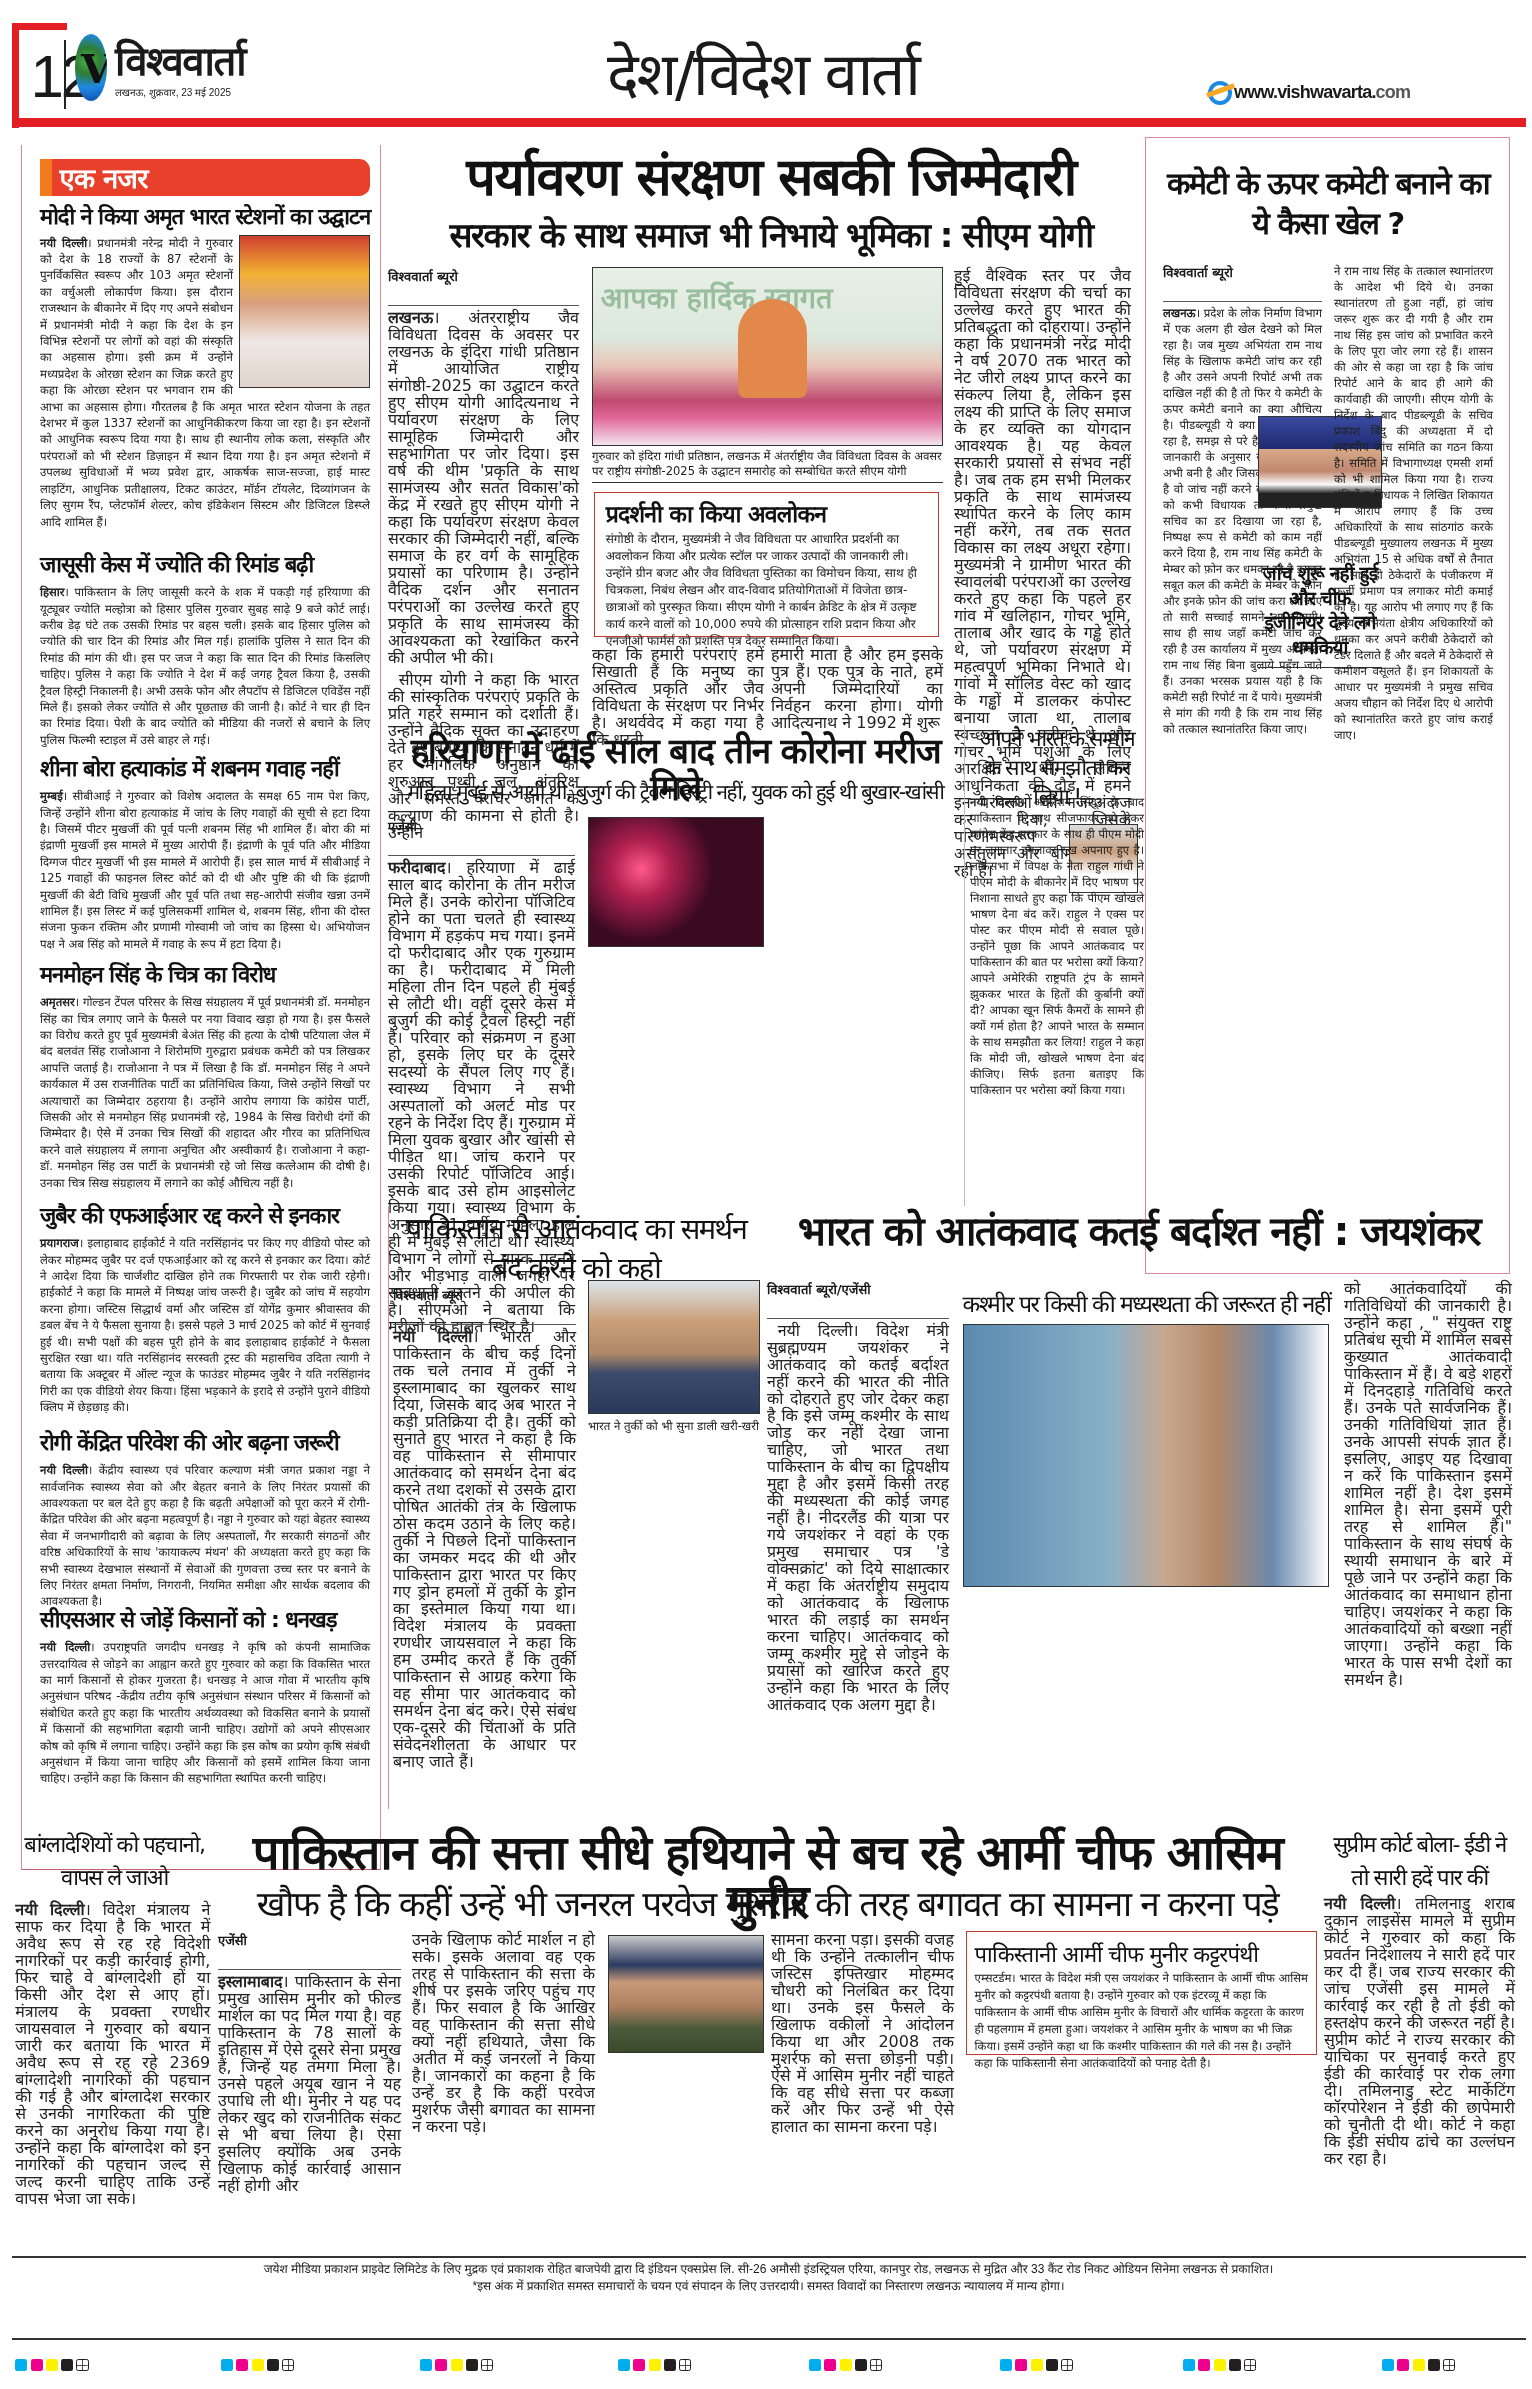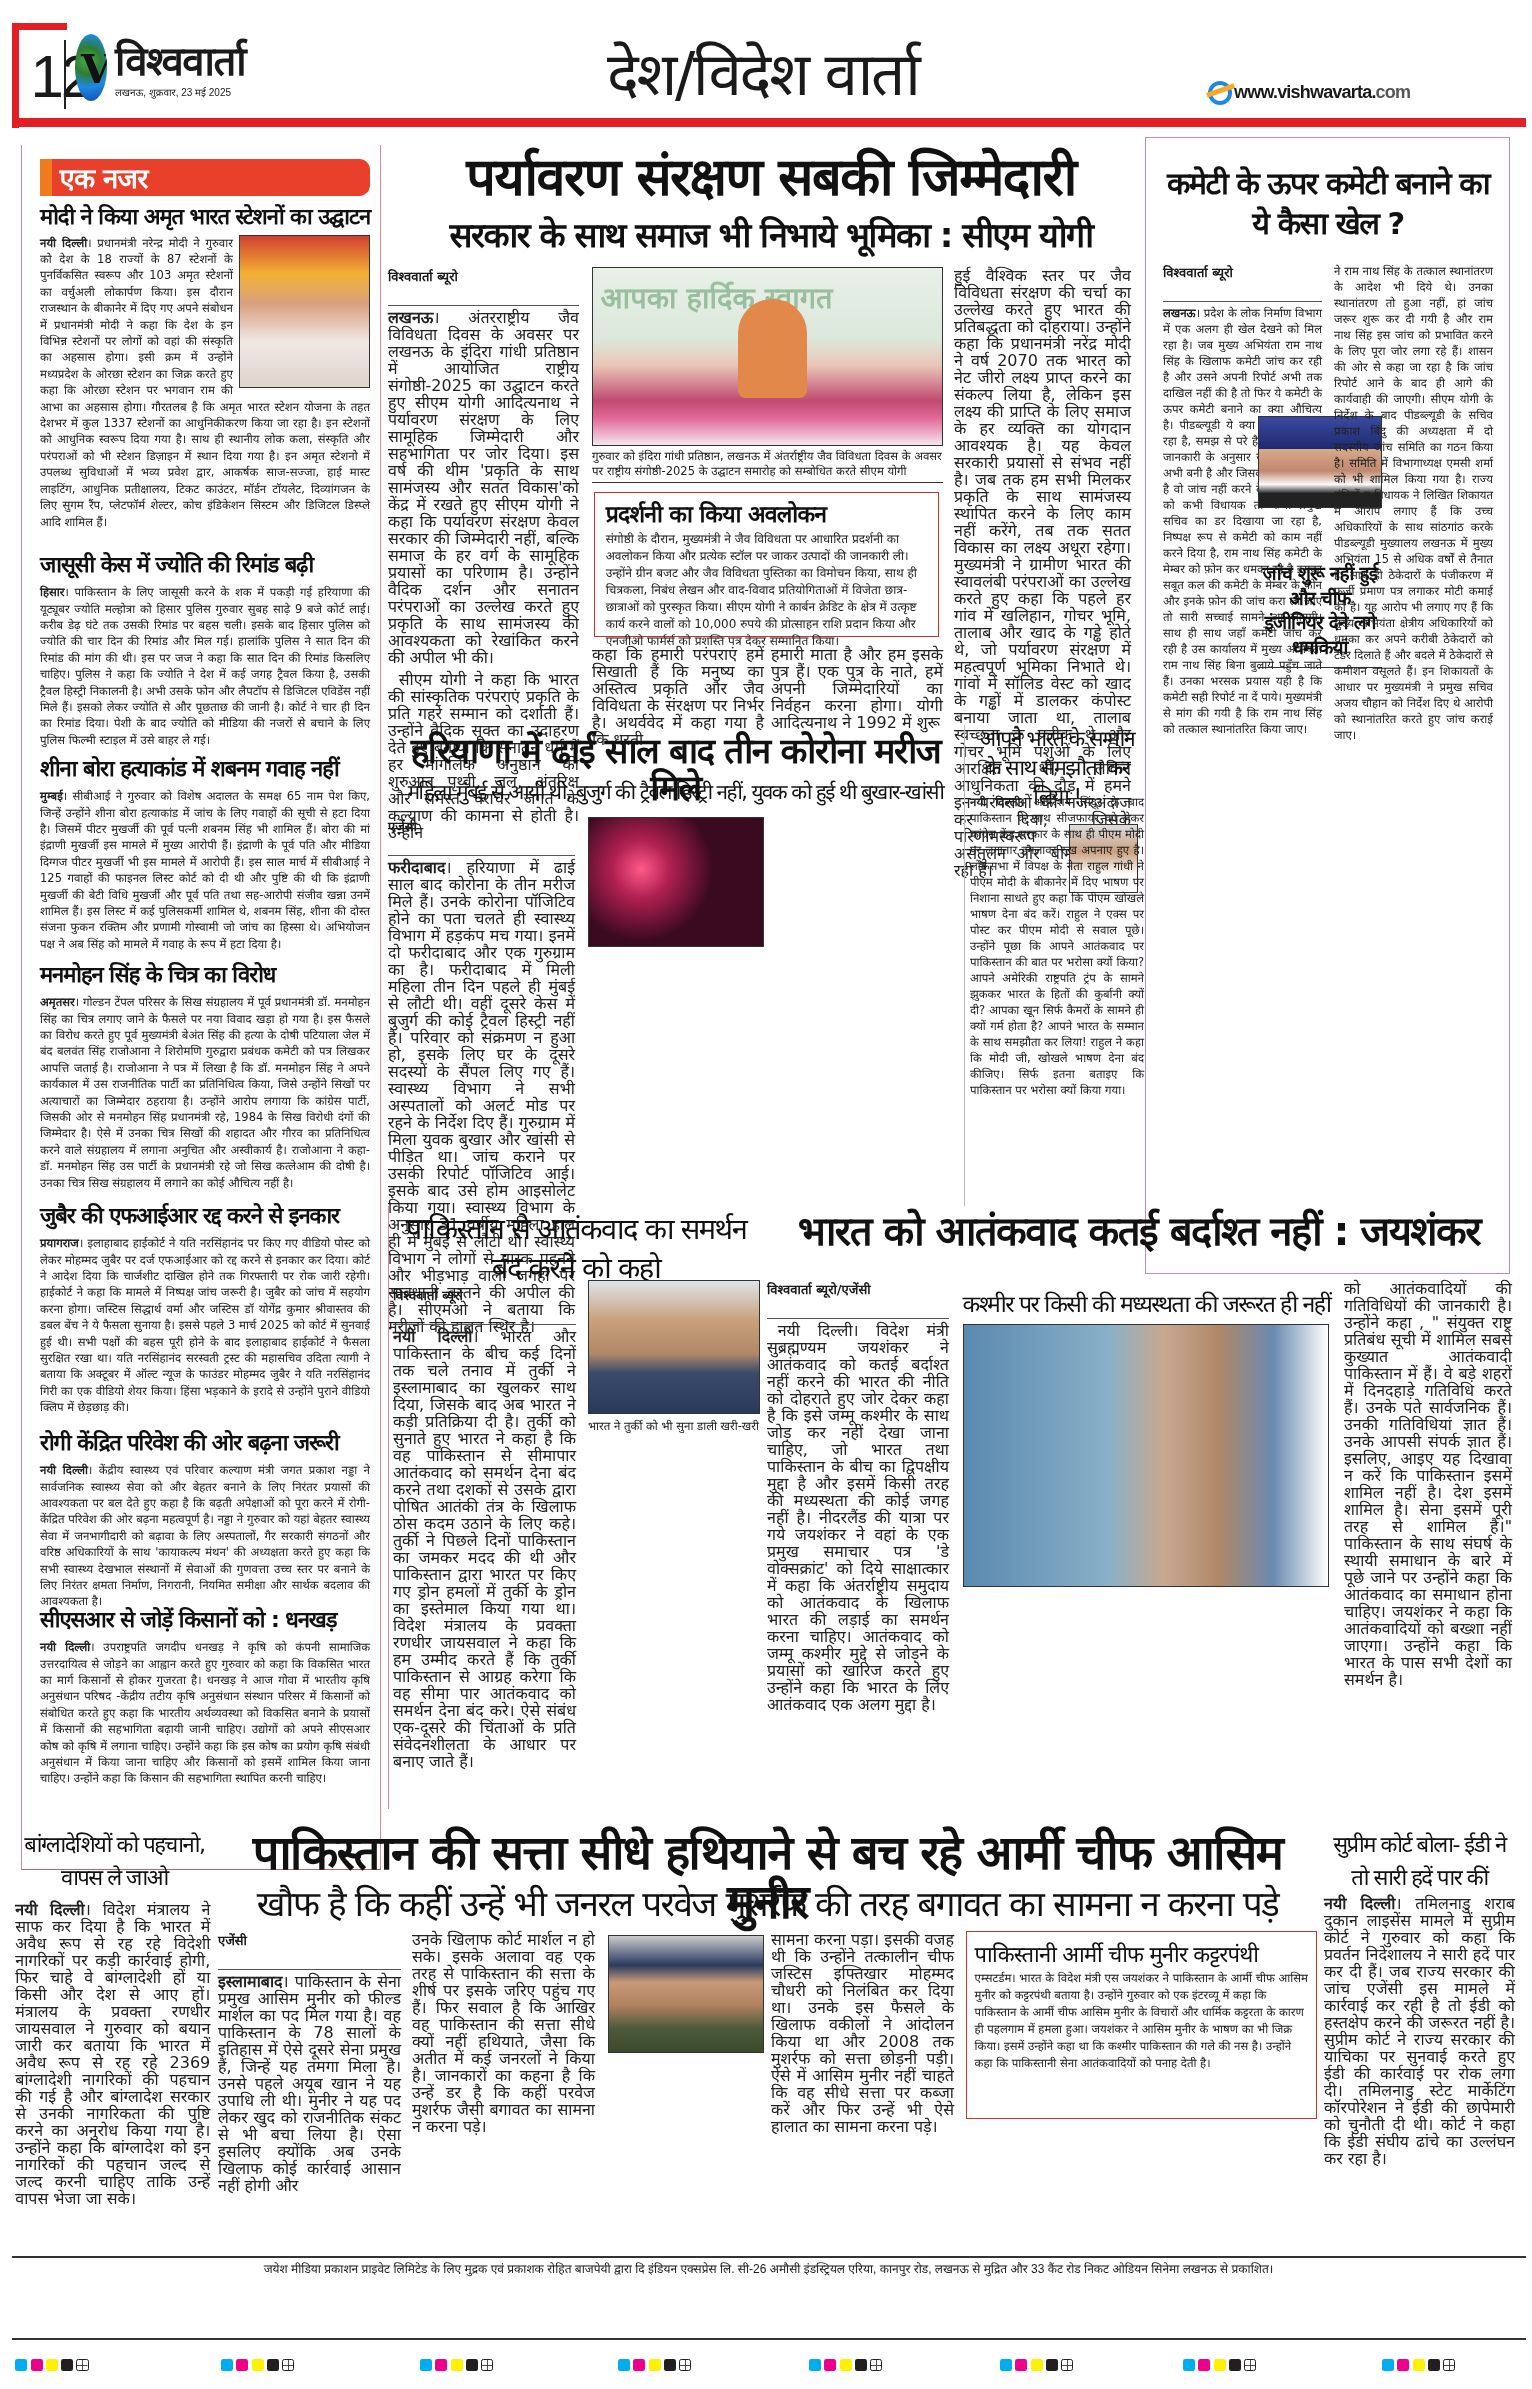--- a/index.html
+++ b/index.html
@@ -171,31 +171,32 @@
 
 <div class="abs hl-n" style="left:218px;top:1828px;width:1099px;font-size:47px;text-align:center;font-weight:700">पाकिस्तान की सत्ता सीधे हथियाने से बच रहे आर्मी चीफ आसिम मुनीर</div>
 <div class="abs hl-n" style="left:218px;top:1886px;width:1099px;font-size:35px;text-align:center">खौफ है कि कहीं उन्हें भी जनरल परवेज मुशर्रफ की तरह बगावत का सामना न करना पड़े</div>
 <div class="abs" style="left:218px;top:1931px;width:183px">
   <div class="byline">एजेंसी</div>
   <div class="body"><b>इस्लामाबाद</b>। <span>पाकिस्तान के सेना प्रमुख आसिम मुनीर को फील्ड मार्शल का पद मिल गया है। वह पाकिस्तान के 78 सालों के इतिहास में ऐसे दूसरे सेना प्रमुख हैं, जिन्हें यह तमगा मिला है। उनसे पहले अयूब खान ने यह उपाधि ली थी। मुनीर ने यह पद लेकर खुद को राजनीतिक संकट से भी बचा लिया है। ऐसा इसलिए क्योंकि अब उनके खिलाफ कोई कार्रवाई आसान नहीं होगी और</span></div>
 </div>
 <div class="abs body" style="left:412px;top:1931px;width:183px">उनके खिलाफ कोर्ट मार्शल न हो सके। इसके अलावा वह एक तरह से पाकिस्तान की सत्ता के शीर्ष पर इसके जरिए पहुंच गए हैं। फिर सवाल है कि आखिर वह पाकिस्तान की सत्ता सीधे क्यों नहीं हथियाते, जैसा कि अतीत में कई जनरलों ने किया है। जानकारों का कहना है कि उन्हें डर है कि कहीं परवेज मुशर्रफ जैसी बगावत का सामना न करना पड़े।</div>
 <div class="abs photo" style="left:608px;top:1935px;width:156px;height:118px;background:linear-gradient(180deg,#ccc 0,#2a3a60 25%,#c89a78 40%,#b08060 60%,#4a5a3a 80%,#3a4a2a 100%)"></div>
 <div class="abs body" style="left:771px;top:1931px;width:183px">सामना करना पड़ा। इसकी वजह थी कि उन्होंने तत्कालीन चीफ जस्टिस इफ्तिखार मोहम्मद चौधरी को निलंबित कर दिया था। उनके इस फैसले के खिलाफ वकीलों ने आंदोलन किया था और 2008 तक मुशर्रफ को सत्ता छोड़नी पड़ी। ऐसे में आसिम मुनीर नहीं चाहते कि वह सीधे सत्ता पर कब्जा करें और फिर उन्हें भी ऐसे हालात का सामना करना पड़े।</div>
-<div class="abs frame-red" style="left:966px;top:1931px;width:351px;height:188px;padding:10.7px 7.6px">
+<div class="abs frame-red" style="left:966px;top:1931px;width:351px;height:124px;padding:10.7px 7.6px">
   <div class="hl-n" style="font-size:22px;letter-spacing:-0.8px">पाकिस्तानी आर्मी चीफ मुनीर कट्टरपंथी</div>
   <div class="body" style="margin-top:4.6px;text-align:left;font-size:11.5px"><span>एम्सटर्डम</span>। <span>भारत के विदेश मंत्री एस जयशंकर ने पाकिस्तान के आर्मी चीफ आसिम मुनीर को कट्टरपंथी बताया है। उन्होंने गुरुवार को एक इंटरव्यू में कहा कि पाकिस्तान के आर्मी चीफ आसिम मुनीर के विचारों और धार्मिक कट्टरता के कारण ही पहलगाम में हमला हुआ। जयशंकर ने आसिम मुनीर के भाषण का भी जिक्र किया। इसमें उन्होंने कहा था कि कश्मीर पाकिस्तान की गले की नस है। उन्होंने कहा कि पाकिस्तानी सेना आतंकवादियों को पनाह देती है।</span></div>
 </div>
 
 <div class="abs hl-n" style="left:1324px;top:1828px;width:191px;font-size:22px;text-align:center;line-height:1.5">सुप्रीम कोर्ट बोला- ईडी ने तो सारी हदें पार कीं</div>
 <div class="abs body" style="left:1324px;top:1895px;width:191px"><b>नयी दिल्ली</b>। <span>तमिलनाडु शराब दुकान लाइसेंस मामले में सुप्रीम कोर्ट ने गुरुवार को कहा कि प्रवर्तन निदेशालय ने सारी हदें पार कर दी हैं। जब राज्य सरकार की जांच एजेंसी इस मामले में कार्रवाई कर रही है तो ईडी को हस्तक्षेप करने की जरूरत नहीं है। सुप्रीम कोर्ट ने राज्य सरकार की याचिका पर सुनवाई करते हुए ईडी की कार्रवाई पर रोक लगा दी। तमिलनाडु स्टेट मार्केटिंग कॉरपोरेशन ने ईडी की छापेमारी को चुनौती दी थी। कोर्ट ने कहा कि ईडी संघीय ढांचे का उल्लंघन कर रहा है।</span></div>
 
 <div class="abs rule" style="left:11.5px;top:2256px;width:1514px;height:1.5px"></div>
 <div class="abs" style="left:11.5px;top:2261px;width:1514px;text-align:center;font-size:12px;line-height:17px;font-family:'Liberation Sans',sans-serif">
   <div>जयेश मीडिया प्रकाशन प्राइवेट लिमिटेड के लिए मुद्रक एवं प्रकाशक रोहित बाजपेयी द्वारा दि इंडियन एक्सप्रेस लि. सी-26 अमौसी इंडस्ट्रियल एरिया, कानपुर रोड, लखनऊ से मुद्रित और 33 कैंट रोड निकट ओडियन सिनेमा लखनऊ से प्रकाशित।</div>
+  <div>*इस अंक में प्रकाशित समस्त समाचारों के चयन एवं संपादन के लिए उत्तरदायी। समस्त विवादों का निस्तारण लखनऊ न्यायालय में मान्य होगा।</div>
 </div>
 <div class="abs rule" style="left:11.5px;top:2338px;width:1514px;height:1.5px"></div>
 
 <div class="reg" style="left:15.3px">
     <i class="c"></i>
     <i class="m"></i>
     <i class="y"></i>
     <i class="k"></i>
     <i class="x"></i>
   </div>

